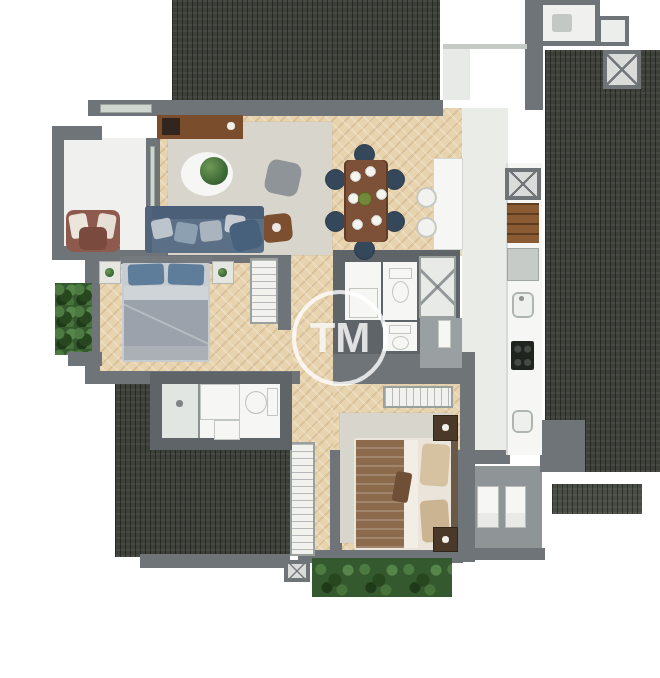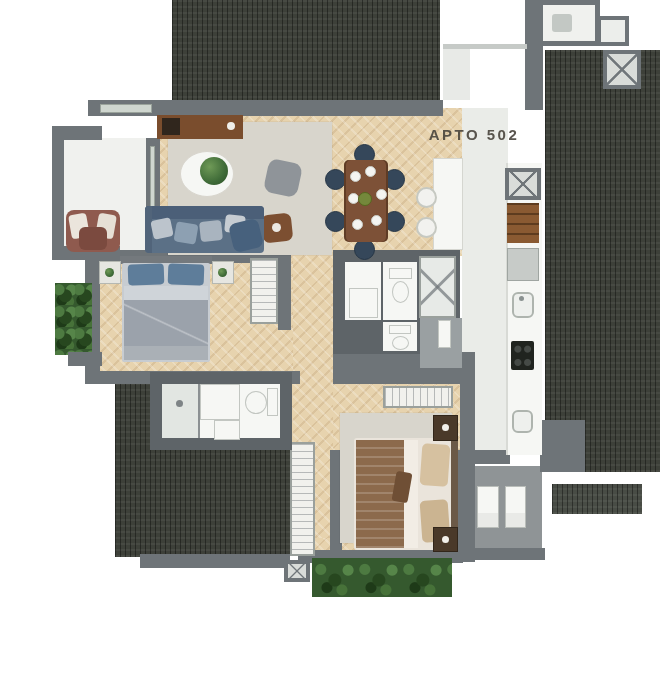--- a/index.html
+++ b/index.html
@@ -217,15 +217,17 @@
   <div class="abs nd" style="left:433px;top:415px;width:25px;height:26px;"></div>
   <div class="abs" style="left:442px;top:424px;width:7px;height:7px;background:#f2f0ea;border-radius:50%;"></div>
   <div class="abs nd" style="left:433px;top:527px;width:25px;height:25px;"></div>
   <div class="abs" style="left:442px;top:536px;width:7px;height:7px;background:#f2f0ea;border-radius:50%;"></div>
 
   <div class="abs whitebox" style="left:477px;top:486px;width:22px;height:42px;border-color:#b9bdb9;box-shadow:inset 0 -14px 0 rgba(0,0,0,.05);"></div>
   <div class="abs whitebox" style="left:505px;top:486px;width:21px;height:42px;border-color:#b9bdb9;box-shadow:inset 0 -14px 0 rgba(0,0,0,.05);"></div>
 
   <div class="abs plants" style="left:312px;top:558px;width:140px;height:39px;"></div>
 
-  <div class="abs label" style="left:408px;top:126px;width:132px;height:22px;">APTO 502</div>
+  <div class="abs watermark" style="left:292px;top:290px;width:96px;height:96px;">
+    <span>TM</span>
+  </div>
 
 </div>
 
 </body></html>

